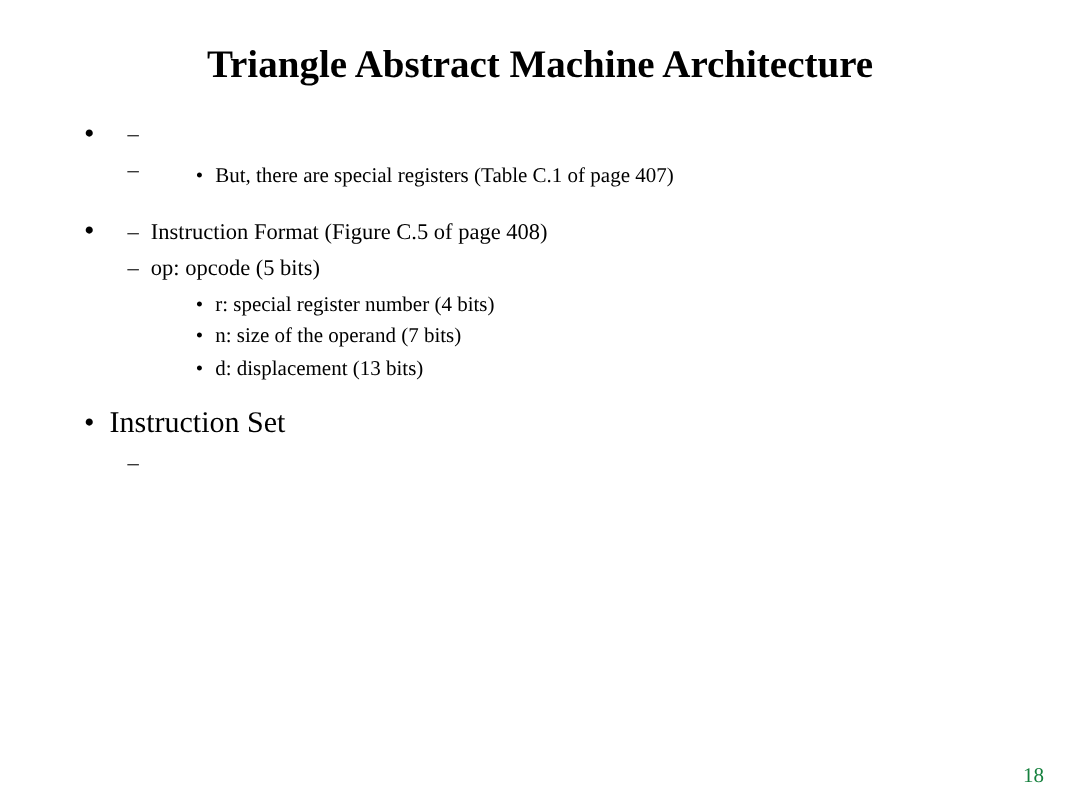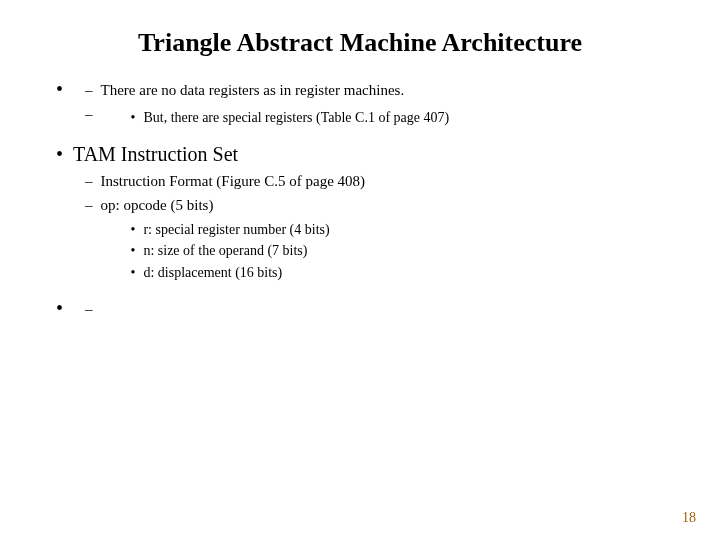--- a/index.html
+++ b/index.html
@@ -95,21 +95,21 @@
     .bullet-l3-text {
       font-size: 14px;
       line-height: 1.4;
     }
 
     .page-number {
       position: absolute;
       bottom: 14px;
       right: 24px;
       font-size: 14px;
-      color: #a16207;
+      color: #15803d;
     }
 
     .section-gap {
       margin-bottom: 8px;
     }
   </style>
 </head>
 <body>
 
 <div class="slide">
@@ -117,73 +117,72 @@
   <div class="slide-title">Triangle Abstract Machine Architecture</div>
 
   <div class="content">
 
     <div class="bullet-l1 section-gap">
       <span class="bullet-l1-marker">•</span>
       <div>
         <div class="sub-list">
           <div class="bullet-l2">
             <span class="bullet-l2-marker">–</span>
-            <span class="bullet-l2-text">There are no data registers as in register machines.</span>
           </div>
           <div class="bullet-l2">
             <span class="bullet-l2-marker">–</span>
             <div>
               <div class="sub-list">
                 <div class="bullet-l3">
                   <span class="bullet-l3-marker">•</span>
                   <span class="bullet-l3-text">But, there are special registers (Table C.1 of page 407)</span>
                 </div>
               </div>
             </div>
           </div>
         </div>
       </div>
     </div>
 
     <div class="bullet-l1 section-gap">
       <span class="bullet-l1-marker">•</span>
       <div>
-        <span class="bullet-l1-text">TAM Instruction Set</span>
         <div class="sub-list">
           <div class="bullet-l2">
             <span class="bullet-l2-marker">–</span>
             <span class="bullet-l2-text">Instruction Format (Figure C.5 of page 408)</span>
           </div>
           <div class="bullet-l2">
             <span class="bullet-l2-marker">–</span>
             <div>
               <span class="bullet-l2-text">op: opcode (5 bits)</span>
               <div class="sub-list">
                 <div class="bullet-l3">
                   <span class="bullet-l3-marker">•</span>
                   <span class="bullet-l3-text">r: special register number (4 bits)</span>
                 </div>
                 <div class="bullet-l3">
                   <span class="bullet-l3-marker">•</span>
                   <span class="bullet-l3-text">n: size of the operand (7 bits)</span>
                 </div>
                 <div class="bullet-l3">
                   <span class="bullet-l3-marker">•</span>
-                  <span class="bullet-l3-text">d: displacement (16 bits)</span>
+                  <span class="bullet-l3-text">d: displacement (13 bits)</span>
                 </div>
               </div>
             </div>
           </div>
         </div>
       </div>
     </div>
 
     <div class="bullet-l1 section-gap">
       <span class="bullet-l1-marker">•</span>
       <div>
+        <span class="bullet-l1-text">Instruction Set</span>
         <div class="sub-list">
           <div class="bullet-l2">
             <span class="bullet-l2-marker">–</span>
           </div>
         </div>
       </div>
     </div>
 
   </div>
 

